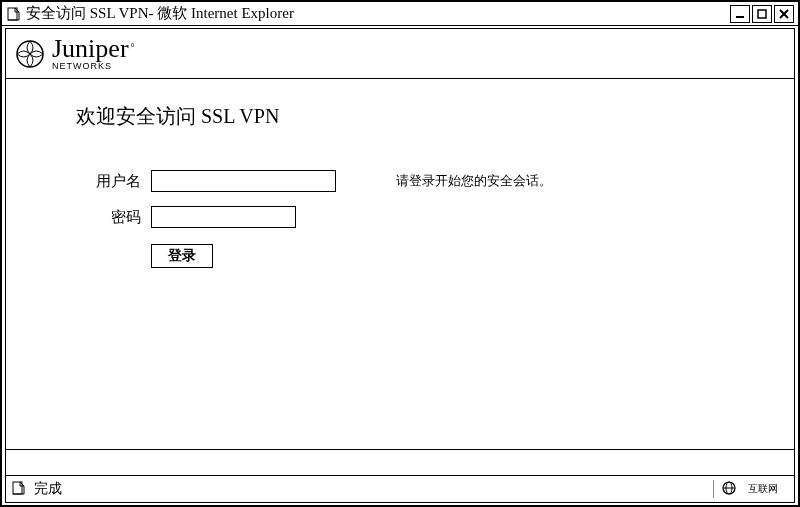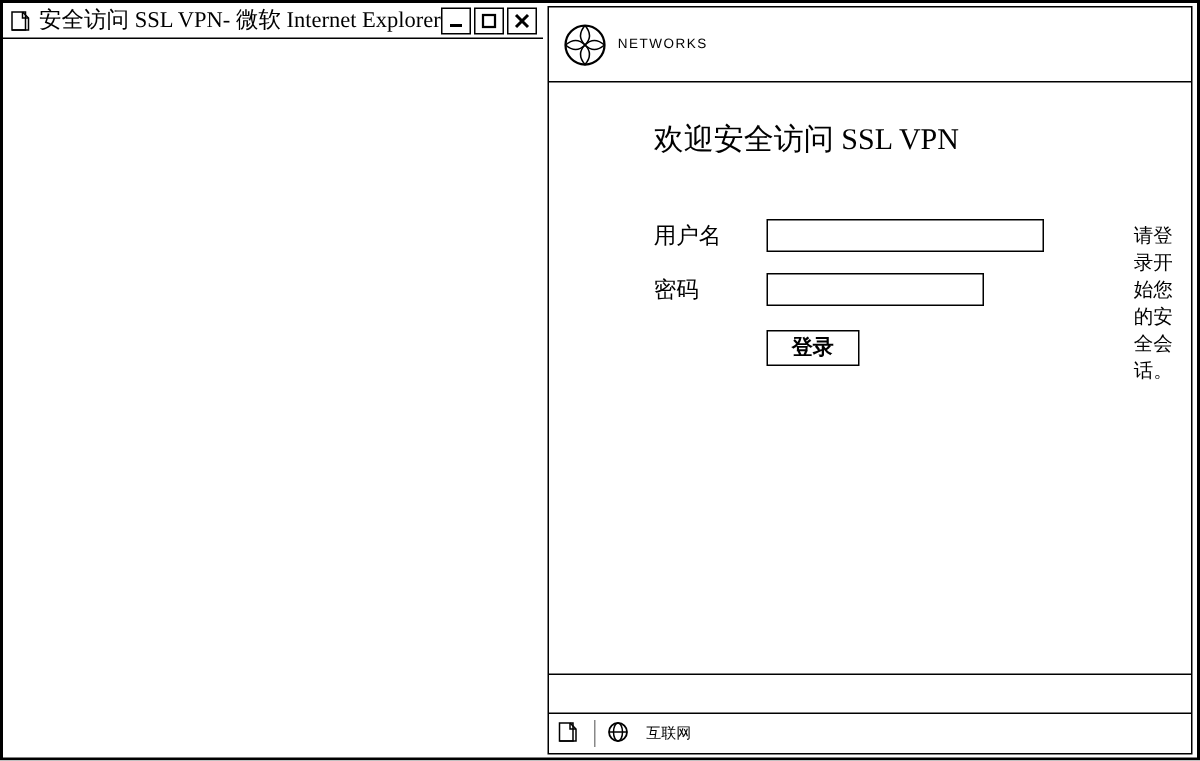--- a/index.html
+++ b/index.html
@@ -8,21 +8,21 @@
       font-size: 14px;
       background: #fff;
       width: 800px;
       height: 507px;
     }
     .window {
       border: 2px solid #000;
       width: 800px;
       height: 507px;
       display: flex;
-      flex-direction: row;
+      flex-direction: column;
     }
     .titlebar {
       display: flex;
       align-items: center;
       padding: 2px 4px;
       border-bottom: 1px solid #000;
       height: 24px;
     }
     .titlebar .page-icon {
       width: 16px; height: 16px;
@@ -136,21 +136,21 @@
       gap: 60px;
     }
     .form-rows {}
     .form-row {
       display: flex;
       align-items: center;
       margin-bottom: 14px;
     }
     .form-label {
       width: 65px;
-      text-align: left;
+      text-align: right;
       margin-right: 10px;
       font-size: 15px;
     }
     .text-input {
       border: 1.5px solid #000;
       height: 22px;
       padding: 2px 4px;
       font-family: inherit;
       font-size: 13px;
       background: #fff;
@@ -242,20 +242,23 @@
       <span class="brand-logo">
         <svg width="32" height="32" viewBox="0 0 32 32">
           <circle cx="16" cy="16" r="13" fill="none" stroke="#000" stroke-width="1.5"></circle>
           <path d="M16 3 Q10 10 16 16 Q22 10 16 3" fill="none" stroke="#000" stroke-width="1"></path>
           <path d="M16 16 Q10 22 16 29 Q22 22 16 16" fill="none" stroke="#000" stroke-width="1"></path>
           <path d="M3 16 Q10 10 16 16 Q10 22 3 16" fill="none" stroke="#000" stroke-width="1"></path>
           <path d="M29 16 Q22 10 16 16 Q22 22 29 16" fill="none" stroke="#000" stroke-width="1"></path>
         </svg>
       </span>
       <div class="brand-text-wrap">
+        <div>
+          <span class="brand-name">Juniper</span><span class="brand-reg">°</span>
+        </div>
         <span class="brand-sub">NETWORKS</span>
       </div>
     </div>
 
     <div class="page-body">
       <div class="welcome">欢迎安全访问 SSL VPN</div>
 
       <div class="form-area">
         <div class="form-rows">
           <div class="form-row">
@@ -277,20 +280,21 @@
     <div class="empty-band"></div>
 
     <div class="statusbar">
       <span class="done-icon">
         <svg width="14" height="14" viewBox="0 0 14 14">
           <rect x="1" y="1" width="9" height="12" fill="none" stroke="#000" stroke-width="1"></rect>
           <polyline points="8,1 12,5 12,13 1,13" fill="none" stroke="#000" stroke-width="1"></polyline>
           <polyline points="8,1 8,5 12,5" fill="none" stroke="#000" stroke-width="1"></polyline>
         </svg>
       </span>
+      <span class="status-text">完成</span>
       <span class="zone-sep"></span>
       <span class="zone-icon">
         <svg width="14" height="14" viewBox="0 0 14 14">
           <circle cx="7" cy="7" r="6" fill="none" stroke="#000" stroke-width="1.2"></circle>
           <ellipse cx="7" cy="7" rx="3" ry="6" fill="none" stroke="#000" stroke-width="1"></ellipse>
           <line x1="1" y1="7" x2="13" y2="7" stroke="#000" stroke-width="1"></line>
         </svg>
       </span>
       <span class="zone-text">互联网</span>
     </div>

